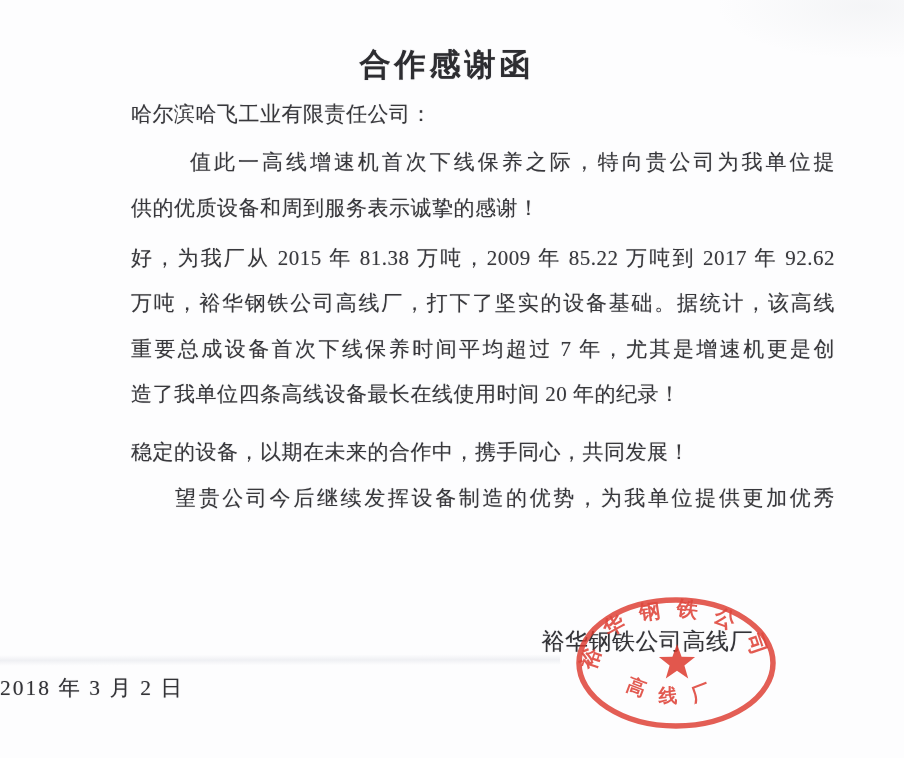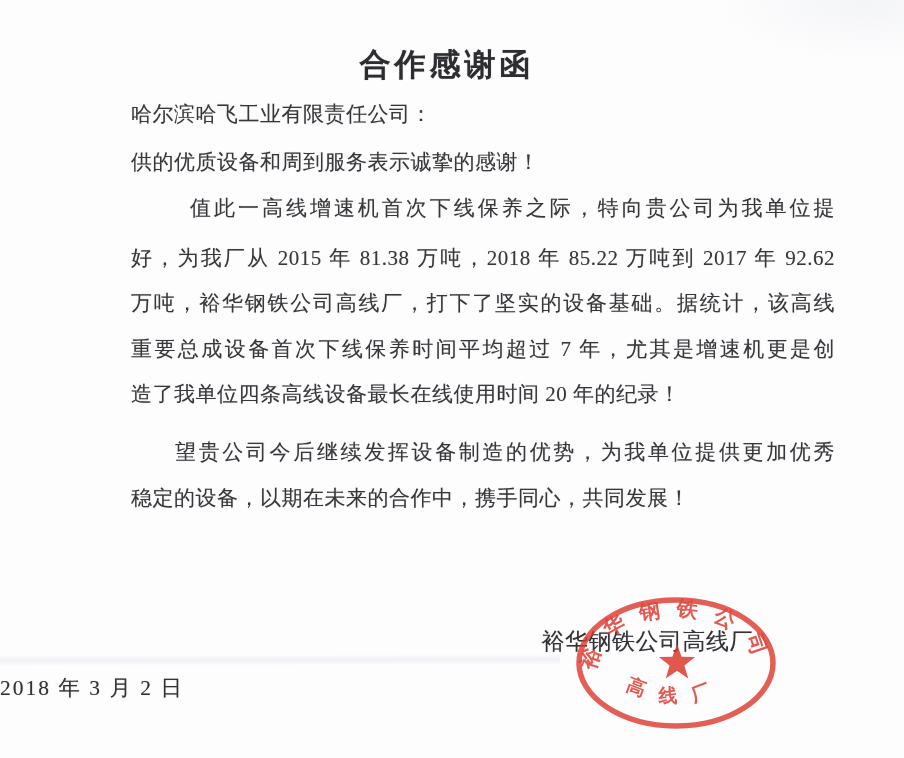--- a/index.html
+++ b/index.html
@@ -84,34 +84,34 @@
 
   <div class="smudge"></div>
   <div class="corner-noise"></div>
 
   <div class="title">合作感谢函</div>
 
   <div class="body-text">
     <div class="line">哈尔滨哈飞工业有限责任公司：</div>
 
     <div class="para-1">
+      <div class="line justify first-line">值此一高线增速机首次下线保养之际，特向贵公司为我单位提</div>
       <div class="line">供的优质设备和周到服务表示诚挚的感谢！</div>
-      <div class="line justify first-line">值此一高线增速机首次下线保养之际，特向贵公司为我单位提</div>
     </div>
 
     <div class="para-2">
-      <div class="line justify">好，为我厂从 2015 年 81.38 万吨，2018 年 85.22 万吨到 2017 年 92.62</div>
+      <div class="line justify">好，为我厂从 2015 年 81.38 万吨，2009 年 85.22 万吨到 2017 年 92.62</div>
       <div class="line justify">万吨，裕华钢铁公司高线厂，打下了坚实的设备基础。据统计，该高线</div>
       <div class="line justify">重要总成设备首次下线保养时间平均超过 7 年，尤其是增速机更是创</div>
       <div class="line">造了我单位四条高线设备最长在线使用时间 20 年的纪录！</div>
     </div>
 
     <div class="para-3">
+      <div class="line">稳定的设备，以期在未来的合作中，携手同心，共同发展！</div>
       <div class="line justify first-line">望贵公司今后继续发挥设备制造的优势，为我单位提供更加优秀</div>
-      <div class="line">稳定的设备，以期在未来的合作中，携手同心，共同发展！</div>
     </div>
   </div>
 
   <div class="signature">裕华钢铁公司高线厂</div>
   <div class="dateline">2018 年 3 月 2 日</div>
 
   <svg class="seal" viewBox="0 0 214 148" aria-hidden="true">
     <defs>
       <path id="seal-top-arc" d="M 32.4 87.7 A 78 47 0 1 1 181.6 87.7" fill="none"></path>
       <path id="seal-bottom-arc" d="M 65.6 103.9 A 64 38 0 0 0 148.4 103.9" fill="none"></path>

